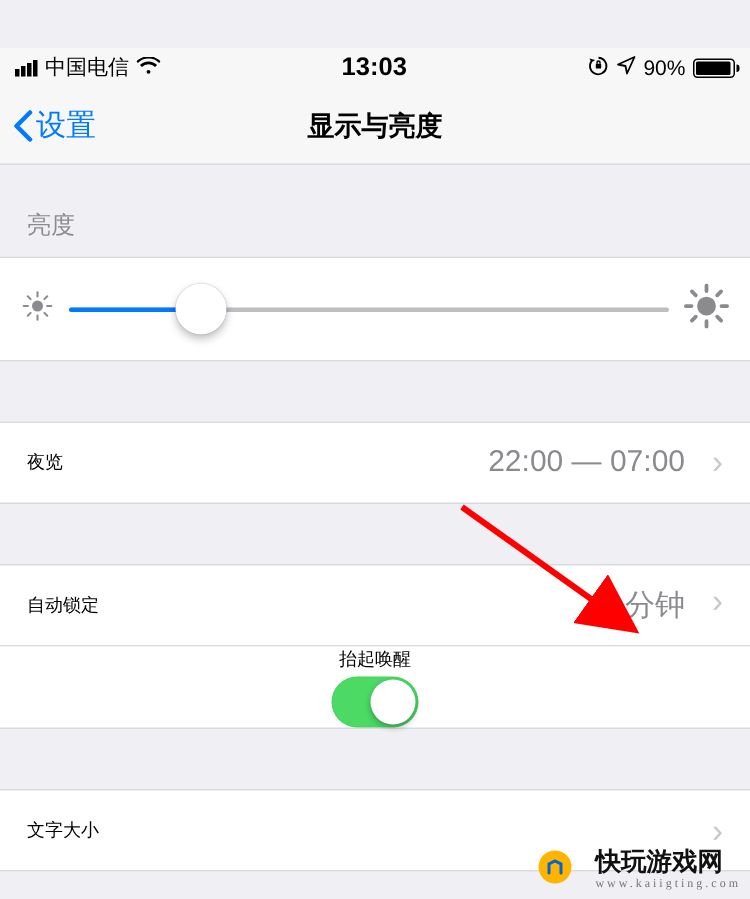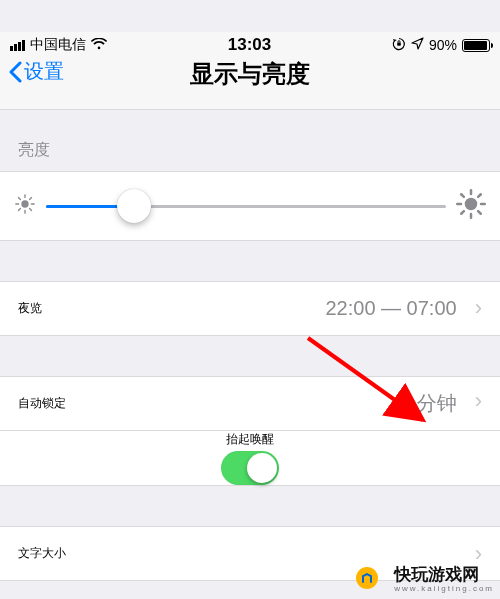--- a/index.html
+++ b/index.html
@@ -35,25 +35,25 @@
   }
   .battery::after {
     content:""; position:absolute; right:-4px; top:3px; width:2px; height:5px;
     background:#000; border-radius:0 2px 2px 0;
   }
   .battery .fill { position:absolute; left:1px; top:1px; bottom:1px; width:88%; background:#000; border-radius:1px;}
   .status-center { font-weight:600; font-size:17px;}
   
   .nav-bar {
     height: 52px; background:#f7f7f8; border-bottom:1px solid #d9d9de;
-    display:flex; align-items:flex-start; position:relative; padding:0 8px;
+    display:flex; align-items:center; position:relative; padding:0 8px;
   }
   .back-btn { display:flex; align-items:center; color:#007aff; font-size:20px; gap:2px;}
   .nav-title {
-    position:absolute; left:0; right:0; text-align:center; font-size:24px; font-weight:600; pointer-events:none;
+    position:absolute; left:0; right:0; text-align:center; font-size:18px; font-weight:600; pointer-events:none;
   }
   
   .group-header {
     font-size:16px; color:#8a8a8f; padding:30px 18px 10px;
   }
   .row {
     background:#fff; min-height:55px; padding:0 18px;
     display:flex; align-items:center; justify-content:space-between;
     border-top:1px solid #d9d9de; border-bottom:1px solid #d9d9de;
   }
@@ -87,21 +87,21 @@
   }
   .toggle .knob {
     position:absolute; right:2px; top:2px; width:30px;height:30px;border-radius:50%;
     background:#fff; box-shadow:0 2px 4px rgba(0,0,0,.3);
   }
   
   .arrow-svg { position:absolute; pointer-events:none; }
   
   .watermark {
     position:absolute; right:6px; bottom:6px; display:flex; align-items:center; gap:16px;
-    font-size:17px; font-weight:700; color:#111;
+    font-size:17px; font-weight:700; color:#111;font-family:Liberation Serif, serif;
   }
   .watermark .logo {
     width:22px;height:22px;border-radius:50%;background:#ffb400;display:flex;align-items:center;justify-content:center;
   }
   .watermark .sub { font-size:8px; color:#777; letter-spacing:2px; display:block; font-weight:400; margin-top:-2px;}
 </style>
 </head>
 <body>
 
 <div class="status-bar">

